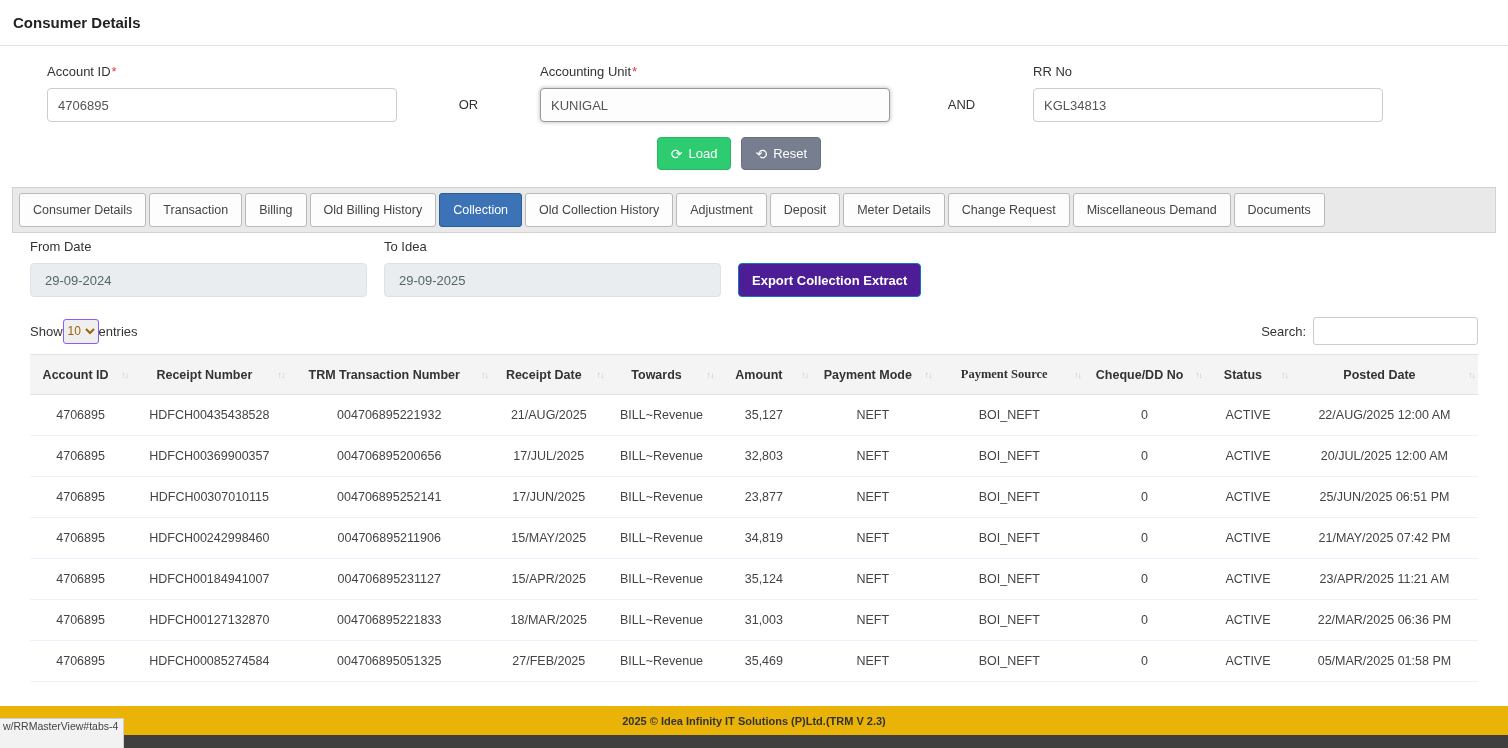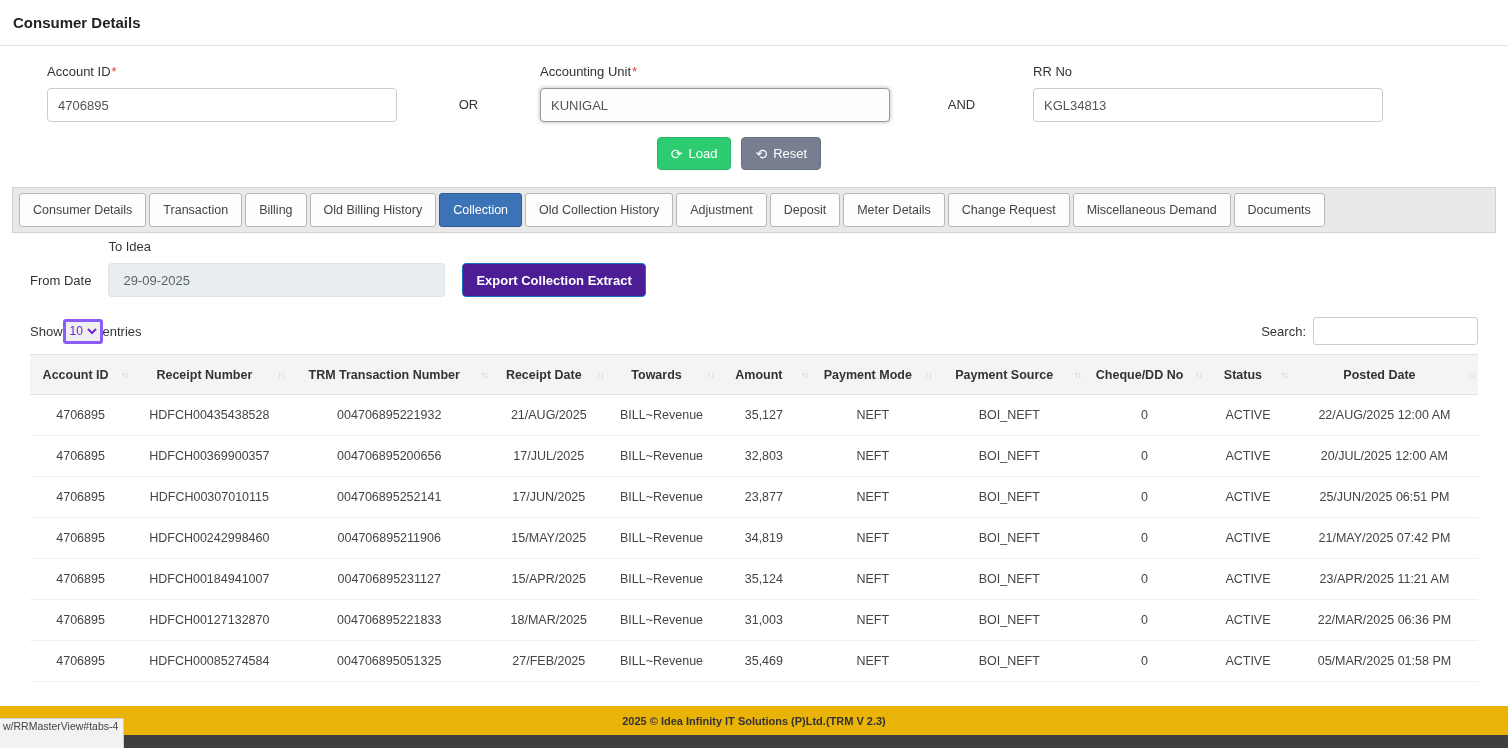--- a/index.html
+++ b/index.html
@@ -93,22 +93,22 @@
     height: 34px; font-weight: bold; font-size: 13px;
   }
 
   
   .table-controls {
     margin-top: 20px;
     display: flex; justify-content: space-between; align-items: center;
   }
   .show-group { display: flex; align-items: center; gap: 0; font-size: 13px; color: #333; }
   .entries-select {
-    height: 25px; font-size: 12px; color: #6d28d9;
-    border: 3px solid #8b5cf6; border-radius: 3px;
+    height: 25px; font-size: 12px; color: #a16207;
+    border: 1px solid #8b5cf6; border-radius: 3px;
     font-family: "Liberation Sans", sans-serif;
   }
   .search-group { display: flex; align-items: center; gap: 7px; font-size: 13px; color: #333; }
   .search-input {
     height: 28px; width: 165px;
     border: 1px solid #ccc; border-radius: 3px;
     padding: 0 8px; font-size: 12.5px;
     font-family: "Liberation Sans", sans-serif;
     outline: none;
   }
@@ -213,20 +213,21 @@
     <button class="tab">Meter Details</button>
     <button class="tab">Change Request</button>
     <button class="tab">Miscellaneous Demand</button>
     <button class="tab">Documents</button>
   </div>
 
 <div class="panel">
   <div class="filters">
     <div class="date-group">
       <div class="field-label">From Date</div>
+      <input class="date-input" type="text" readonly="" value="29-09-2024" style="">
     </div>
     <div class="date-group">
       <div class="field-label">To Idea</div>
       <input class="date-input" type="text" readonly="" value="29-09-2025" style="">
     </div>
     <button class="btn btn-export">Export Collection Extract</button>
   </div>
 
   <div class="table-controls">
     <div class="show-group">
@@ -245,21 +246,21 @@
   <table class="data-table">
     <thead>
       <tr>
           <th style="width: 92px;"><span>Account ID</span><span class="sort">↑↓</span></th>
           <th style="width: 142px;"><span>Receipt Number</span><span class="sort">↑↓</span></th>
           <th style="width: 185px;"><span>TRM Transaction Number</span><span class="sort">↑↓</span></th>
           <th style="width: 105px;"><span>Receipt Date</span><span class="sort">↑↓</span></th>
           <th style="width: 100px;"><span>Towards</span><span class="sort">↑↓</span></th>
           <th style="width: 86px;"><span>Amount</span><span class="sort">↑↓</span></th>
           <th style="width: 112px;"><span>Payment Mode</span><span class="sort">↑↓</span></th>
-          <th style="width: 136px;"><span>Payment Source</span><span class="sort">↑↓</span></th>
+          <th style="width: 136px; font-family: Liberation Serif, serif;"><span>Payment Source</span><span class="sort">↑↓</span></th>
           <th style="width: 110px;"><span>Cheque/DD No</span><span class="sort">↑↓</span></th>
           <th style="width: 78px;"><span>Status</span><span class="sort">↑↓</span></th>
           <th style="width: 170px;"><span>Posted Date</span><span class="sort">↑↓</span></th>
         </tr>
     </thead>
     <tbody>
         <tr>
           <td>4706895</td>
           <td>HDFCH00435438528</td>
           <td>004706895221932</td>

